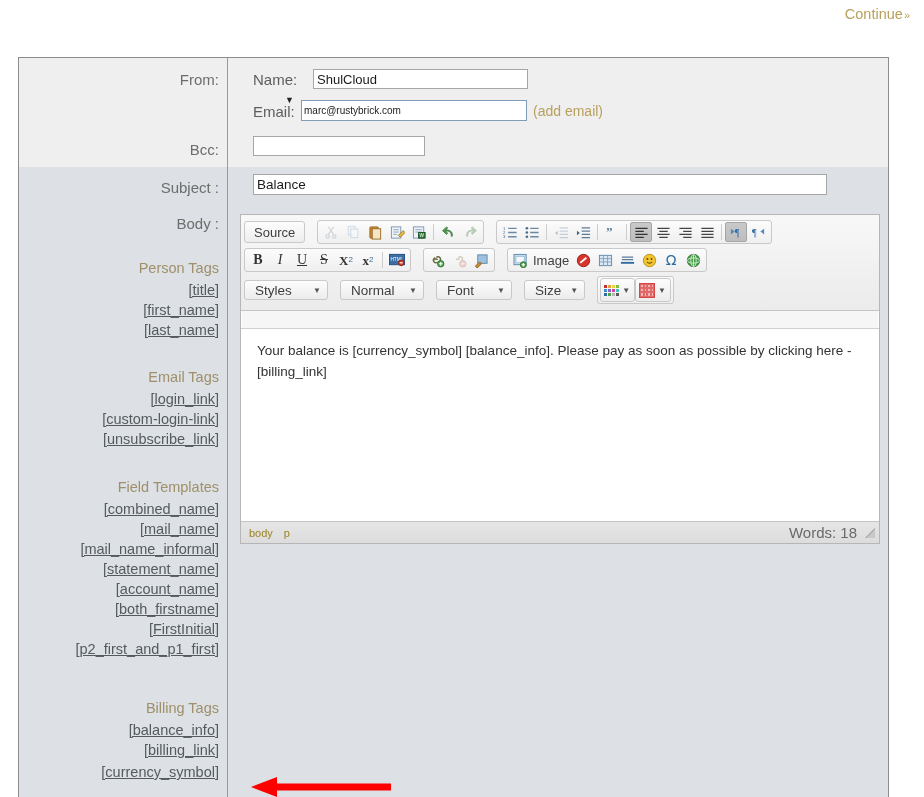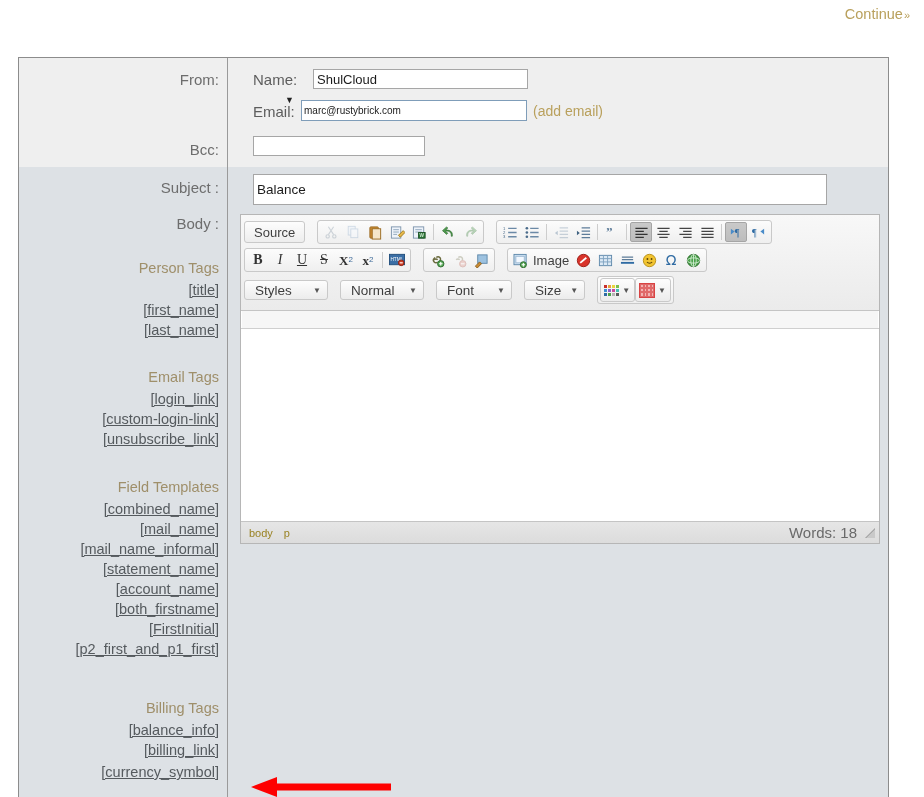--- a/index.html
+++ b/index.html
@@ -264,21 +264,21 @@
       <div class="sel-wrap" style="left:73px; top:42px">
         <select class="sel" style="left:0; top:0; width:226px; height:21px">
           <option>marc@rustybrick.com</option>
         </select>
         <span class="sel-arrow">▼</span>
       </div>
       <a class="add-email" style="left:305px; top:45px">(add email)</a>
 
       <input class="txt" style="left: 25px; top: 78px; width: 172px; height: 20px;" placeholder="">
 
-      <input class="txt" style="left: 25px; top: 116px; width: 574px; height: 31px; font-size: 13.5px;" value="Balance">
+      <input class="txt" style="left: 25px; top: 116px; width: 574px; height: 21px; font-size: 13.5px;" value="Balance">
     </div>
 
     <svg class="arrow-ann" viewBox="0 0 140 22">
       <polygon points="0,11 26,1 26,21" fill="#fe0000"></polygon>
       <rect x="24" y="7.5" width="116" height="7" fill="#fe0000"></rect>
     </svg>
   </div>
 
   <div class="editor">
 
@@ -583,20 +583,21 @@
                 <i></i>
                 <i></i>
             </span>
             <span class="ca">▼</span>
           </div>
         </div>
       </div>
     </div>
 
     <div class="ed-body">
+      <p>Your balance is [currency_symbol] [balance_info]. Please pay as soon as possible by clicking here - [billing_link]</p>
     </div>
 
     <div class="ed-foot">
       <div class="ed-path">
         <span>body</span>
         <span>p</span>
       </div>
       <div class="ed-words">Words: 18</div>
       <svg class="ed-grip" viewBox="0 0 12 12">
         <path d="M11 1v10H1z" fill="#9a9a9a"></path>

